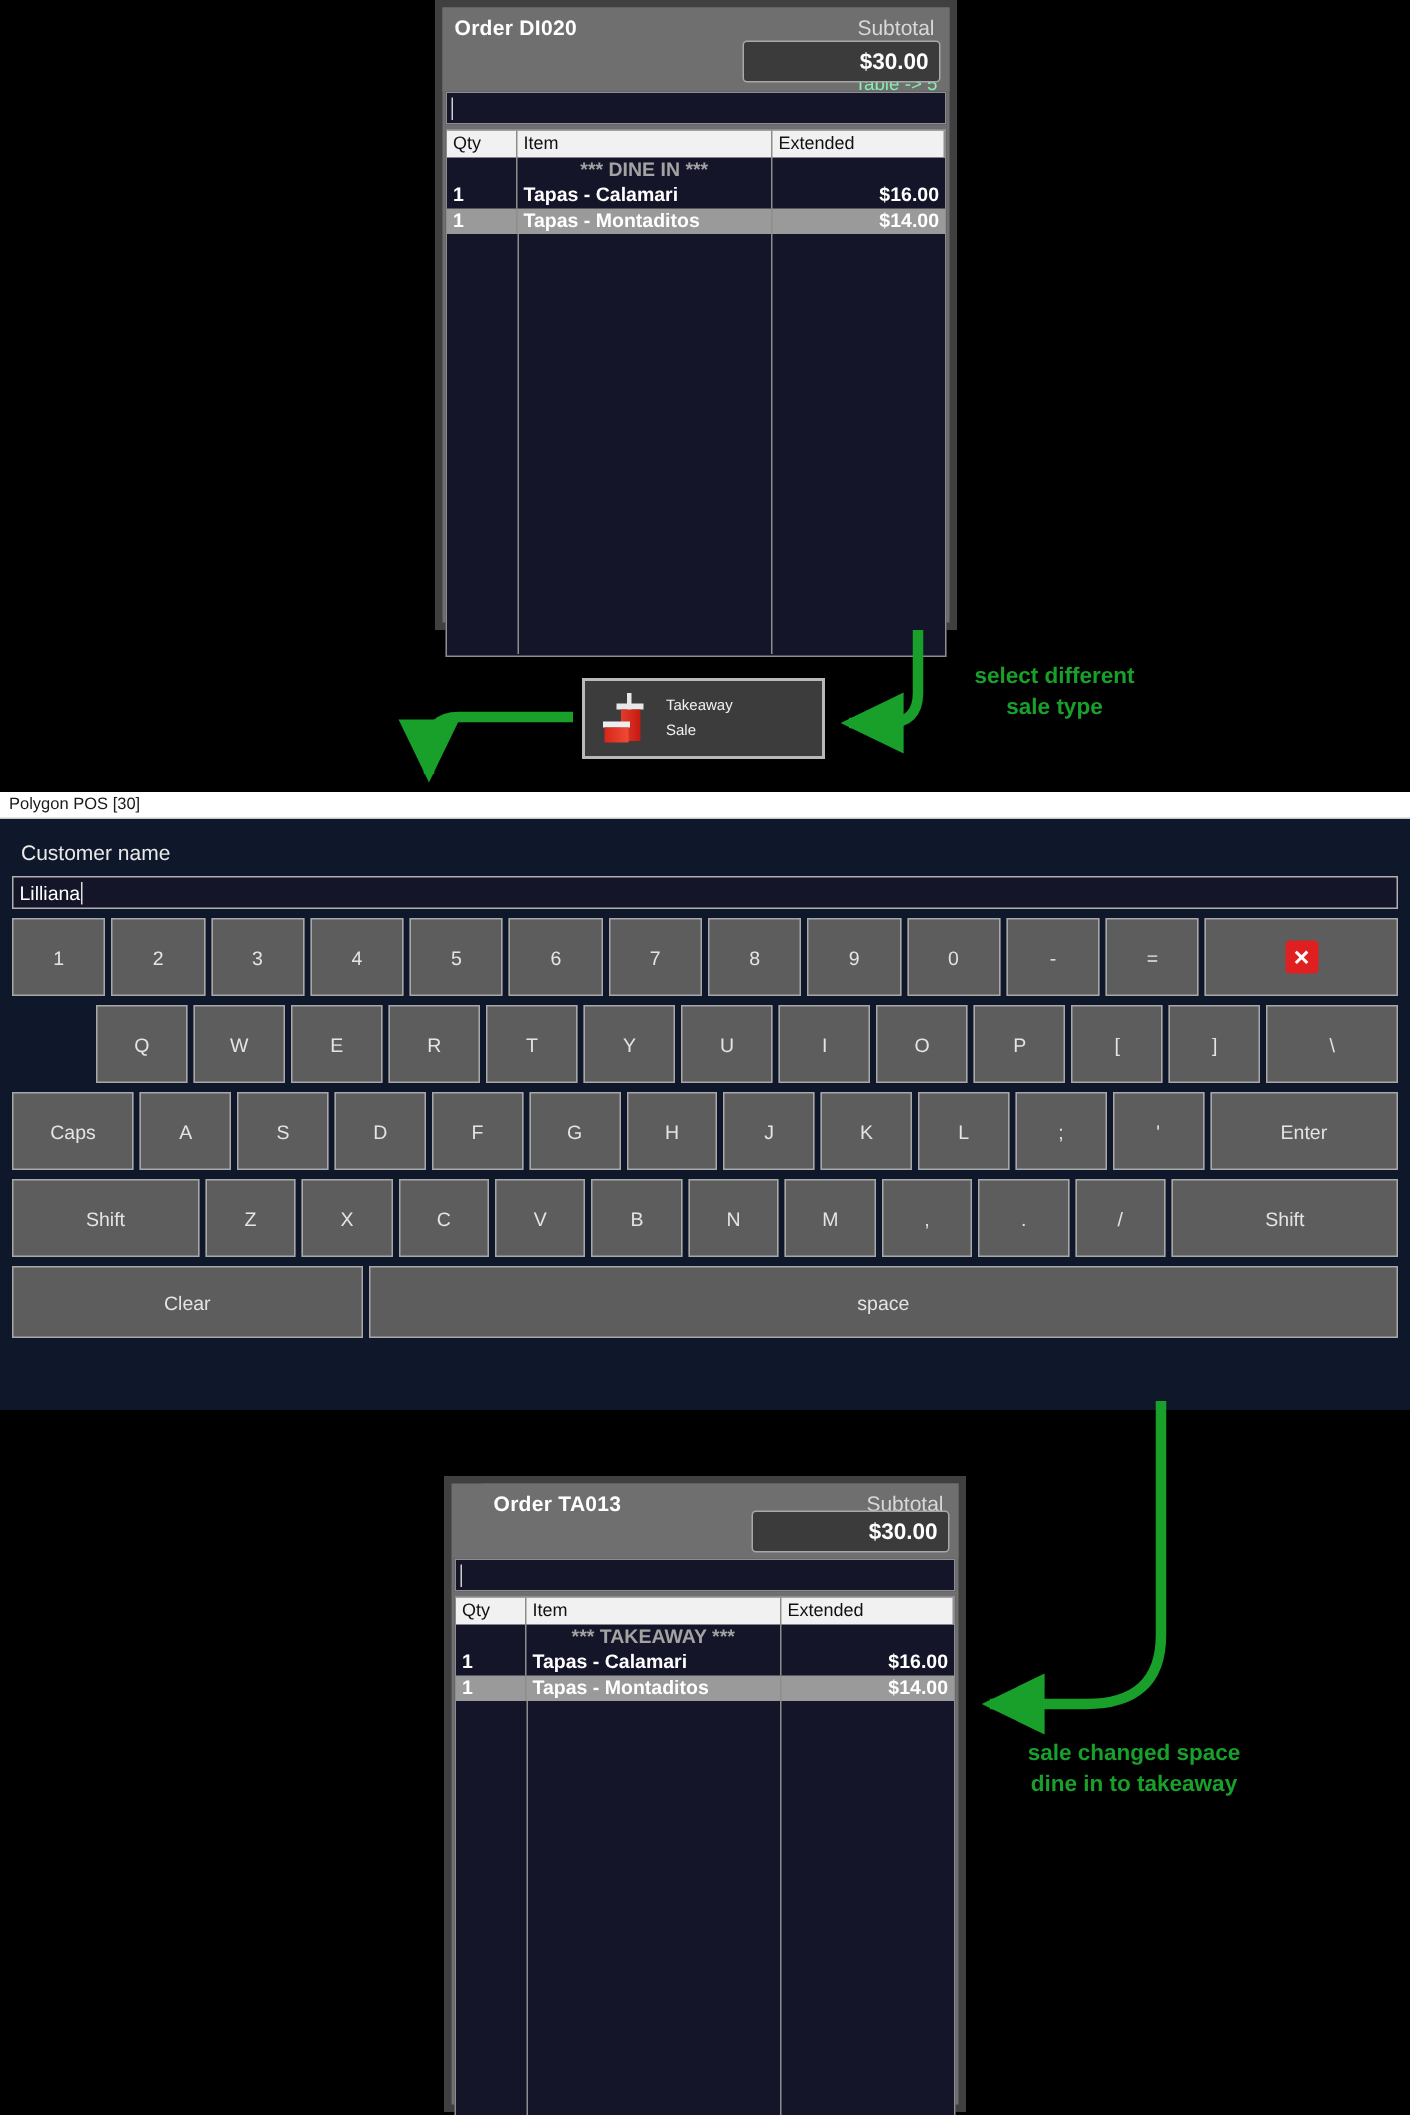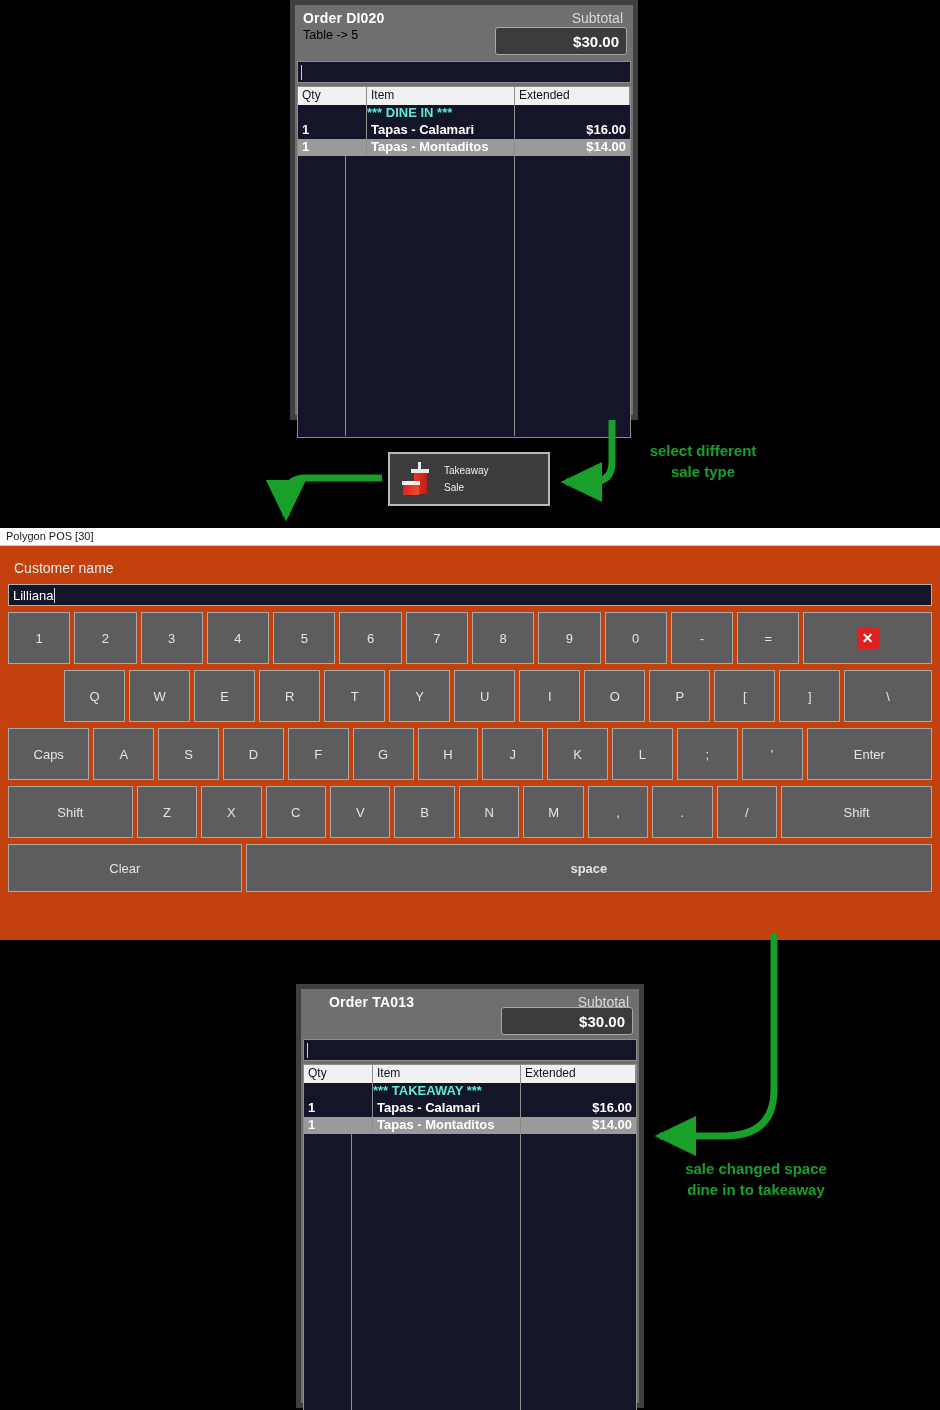--- a/index.html
+++ b/index.html
@@ -9,65 +9,65 @@
     font-family: "Liberation Sans", sans-serif;
     overflow: hidden;
   }
   #stage { position: relative; width: 940px; height: 1410px; background:#000; }
 
   
   .order-panel { position: absolute; background: #6f6f6f; border: 5px solid #404040; }
   .op-header { background:#6f6f6f; padding: 5px 8px 6px 8px; position: relative; height: 56px; }
   .op-order-id { color:#ffffff; font-weight: bold; font-size: 14px; letter-spacing: .2px; }
   .op-subtotal-label { position:absolute; right: 10px; top: 5px; color:#d8d8d8; font-size: 14px; }
-  .op-table { color:#000000; font-size: 12.5px; margin-top: 2px; }
+  .op-table { color:#86efac; font-size: 12.5px; margin-top: 23px; text-align: right; }
   .op-subtotal-box {
     position:absolute; right: 6px; top: 22px; width: 132px; height: 28px;
     background:#3b3b3b; border:1px solid #a8a8a8; border-radius:3px;
     color:#ffffff; font-weight:bold; font-size:15px;
     display:flex; align-items:center; justify-content:flex-end; padding-right:7px;
   }
   .op-searchbar {
     margin: 0 2px; height: 22px; background:#15152a;
     border:1px solid #8d8d8d; position:relative;
   }
   .op-searchbar .caret {
     position:absolute; left:3px; top:3px; width:1px; height:15px; background:#cfcfcf;
   }
   .op-grid { margin: 3px 2px 2px 2px; border:1px solid #8d8d8d; background:#15152a; }
   .op-colhead { display:flex; background:#f1f1f1; height:18px; font-size:12px; color:#111; }
   .op-colhead > div { padding: 1px 4px; border-right:1px solid #8d8d8d; }
   .op-row { display:flex; height:17px; font-size:13px; font-weight:bold; color:#ffffff; }
   .op-row > div { padding: 0 4px; }
   .op-row.alt { background:#9a9a9a; }
-  .op-cell-qty { width: 69px; border-right:1px solid #8d8d8d; }
+  .op-cell-qty { width: 47px; border-right:1px solid #8d8d8d; }
   .op-cell-item { flex: 1; border-right:1px solid #8d8d8d; }
   .op-cell-ext { width: 115px; text-align:right; }
-  .op-saletype { color:#5eead4; font-weight:bold; font-size:13px; }
+  .op-saletype { color:#a3a3a3; font-weight:bold; font-size:13px; text-align:center; }
   .op-saletype-row { display:flex; height:17px; }
   .op-body-fill { background:#15152a; }
   .op-colsep { position:absolute; top:0; bottom:0; width:1px; background:#8d8d8d; }
 
   
   .takeaway-btn {
     position:absolute; background:#3c3c3c; border:2px solid #b9b9b9;
     display:flex; align-items:center; gap:10px; padding-left:12px;
   }
   .takeaway-label { color:#f0f0f0; font-size:10px; line-height:17px; }
   .cup-icon { position:relative; width:32px; height:34px; }
   .cup-icon .straw  { position:absolute; left:16px; top:0px;  width:3px; height:12px; background:#e8e8e8; }
   .cup-icon .lid    { position:absolute; left:9px;  top:7px;  width:18px; height:4px;  background:#e8e8e8; }
   .cup-icon .cup    { position:absolute; left:12px; top:11px; width:13px; height:21px;
                       background:linear-gradient(90deg,#e23b2b,#c61a12); }
   .cup-icon .boxlid { position:absolute; left:0px;  top:19px; width:18px; height:4px;  background:#efefef; }
   .cup-icon .box    { position:absolute; left:1px;  top:23px; width:16px; height:10px;
                       background:linear-gradient(90deg,#d8261a,#ee4b36); }
 
   
-  #kb-dialog { position:absolute; left:0; top:528px; width:940px; height:412px; background:#c2410c; }
+  #kb-dialog { position:absolute; left:0; top:528px; width:940px; height:412px; background:#0f172a; }
   #kb-titlebar { height:18px; background:#ffffff; border-bottom:1px solid #c8c8c8;
                  color:#1a1a1a; font-size:11px; padding:2px 0 0 6px; }
   #kb-body { padding: 10px 8px 0 8px; }
   #kb-prompt { color:#e9e9e9; font-size:14px; padding: 4px 4px 8px 6px; }
   #kb-input { height:22px; background:#15152a; border:1px solid #b0b0b0;
               color:#ffffff; font-size:13px; padding:2px 4px; position:relative;
               display:flex; align-items:center; }
   #kb-input .txt-caret { display:inline-block; width:1px; height:15px; background:#dcdcdc; margin-left:1px; }
   .kb-row { display:flex; gap:4px; margin-top:6px; }
   .kb-key {
@@ -229,21 +229,21 @@
         <div class="kb-key">N</div>
         <div class="kb-key">M</div>
         <div class="kb-key">,</div>
         <div class="kb-key">.</div>
         <div class="kb-key">/</div>
         <div class="kb-key" style="flex:2.55 1 0;">Shift</div>
       </div>
 
       <div class="kb-row bottom">
         <div class="kb-key" style="flex:2.1 1 0;">Clear</div>
-        <div class="kb-key" style="flex:6.2 1 0;font-weight:bold;">space</div>
+        <div class="kb-key" style="flex:6.2 1 0;">space</div>
       </div>
     </div>
   </div>
 
   <div class="order-panel" id="bottom-panel" style="left:296px; top:984px; width:348px; height:424px;">
     <div class="op-header" style="height:50px;margin-left:20px;">
       <div class="op-order-id">Order TA013</div>
       <div class="op-subtotal-label">Subtotal</div>
       <div class="op-subtotal-box" style="top:18px;">$30.00</div>
     </div>

